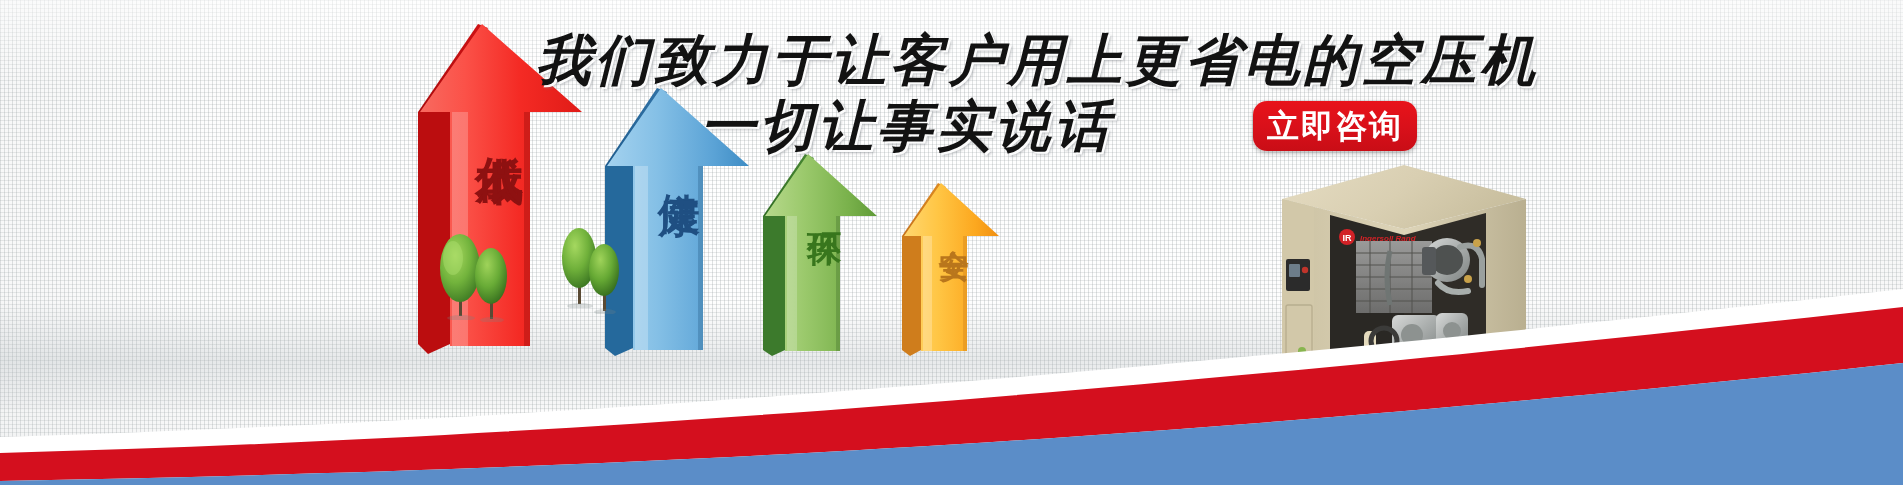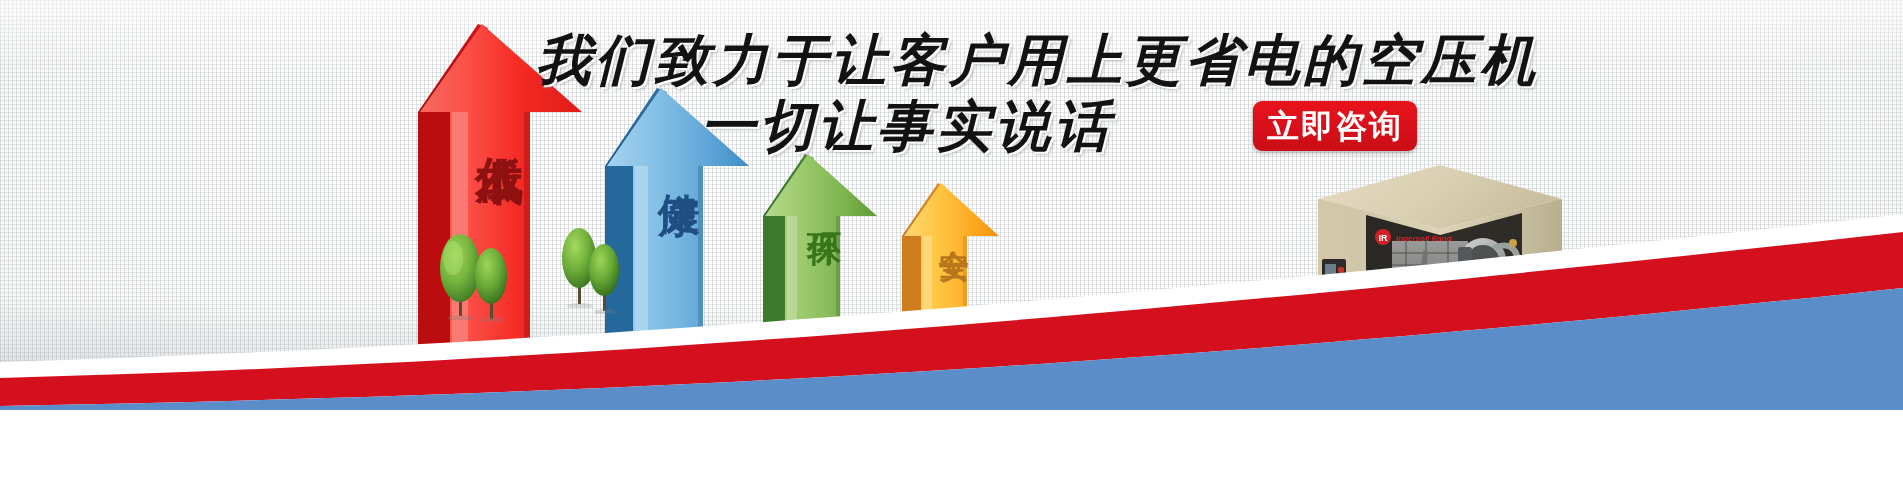--- a/index.html
+++ b/index.html
@@ -2,21 +2,21 @@
 <html><head>
 <meta charset="utf-8">
 <title>Banner</title>
 <style>
   html,body{margin:0;padding:0;background:#fff;}
   body{font-family:"Liberation Sans","DejaVu Sans",sans-serif;}
 
   .banner{
     position:relative;
     width:1903px;
-    height:410px;
+    height:485px;
     overflow:hidden;
     background:#f7f8f8;
   }
 
   
   .bg-texture{
     position:absolute;
     left:0;top:0;width:100%;height:100%;
     background-color:#fbfbfb;
     background-image:
@@ -83,37 +83,37 @@
     letter-spacing:4px;
   }
   #headline1{ left:536px; top:24px; font-size:55px; }
   #headline2{ left:700px; top:90px; font-size:55px;text-align:center; }
 
   
   .cta{
     position:absolute;
     left:1253px; top:101px;
     width:164px; height:50px;
-    border-radius:9px;
+    border-radius:14px;
     background:linear-gradient(to bottom,#e8131a 0%,#d9101a 52%,#c90d16 100%);
     box-shadow:0 2px 5px rgba(0,0,0,.28);
     color:#fff;
     font-family:"Liberation Sans","DejaVu Sans",sans-serif;
     font-weight:bold;
     font-size:32px;
     line-height:50px;
     text-align:center;
     letter-spacing:2px;
     cursor:pointer;
     border:none;
     padding:0;
   }
 
   
-  .machine{position:absolute;left:1272px;top:155px;margin-left:36px;}
+  .machine{position:absolute;left:1272px;top:155px;}
   .machine svg{display:block;}
 </style>
 </head>
 <body>
 
 <div class="banner">
 
   <div class="bg-texture"></div>
   <div class="bg-vignette"></div>
   <div class="floor-shadow"></div>

